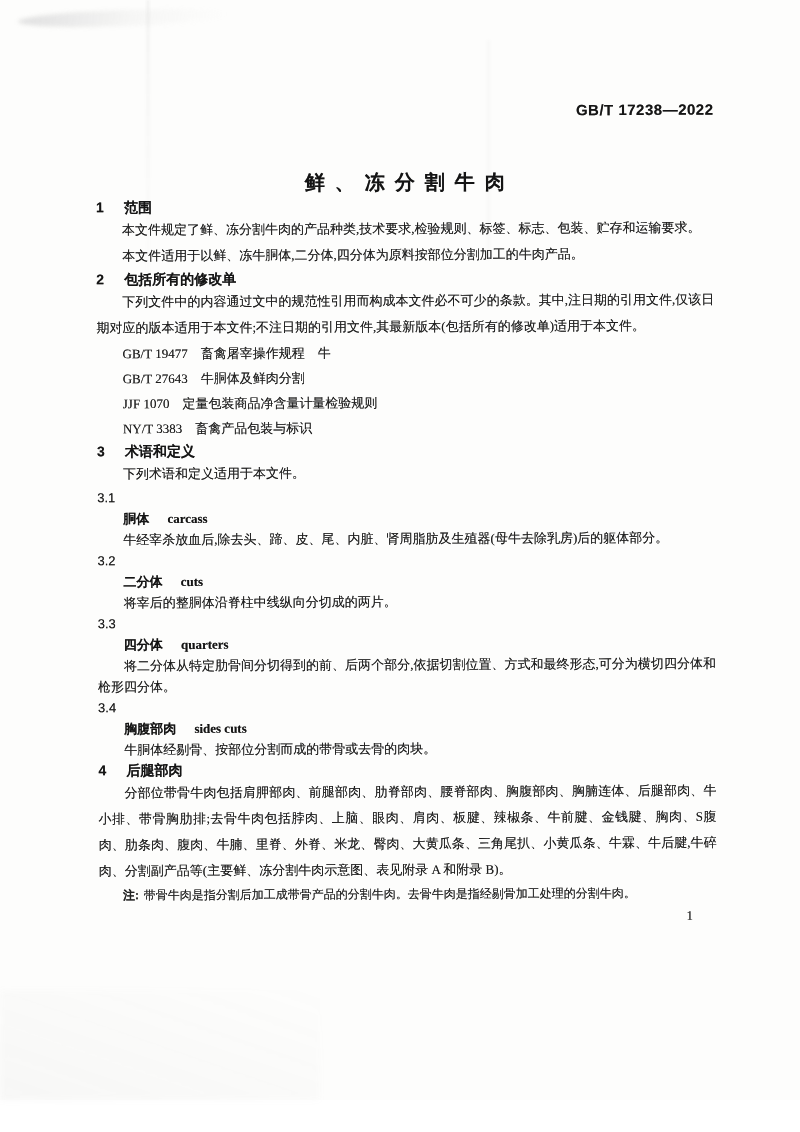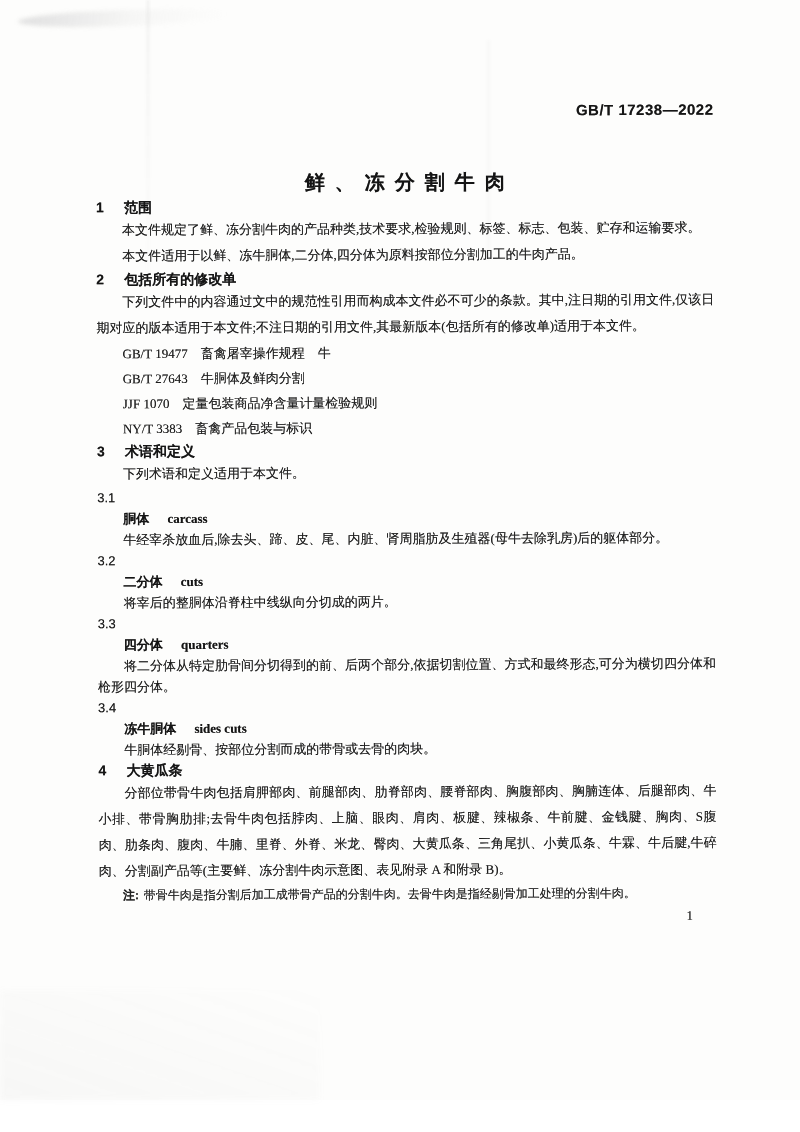--- a/index.html
+++ b/index.html
@@ -189,27 +189,27 @@
       <div class="term-num">3.3</div>
       <div class="term-head">
         <span class="term-cn">四分体</span><span class="term-en">quarters</span>
       </div>
       <p class="body-p term-def">将二分体从特定肋骨间分切得到的前、后两个部分,依据切割位置、方式和最终形态,可分为横切四分体和枪形四分体。</p>
     </div>
 
     <div class="term-block">
       <div class="term-num">3.4</div>
       <div class="term-head">
-        <span class="term-cn">冻牛胴体</span><span class="term-en">sides cuts</span>
+        <span class="term-cn">胸腹部肉</span><span class="term-en">sides cuts</span>
       </div>
       <p class="body-p term-def">牛胴体经剔骨、按部位分割而成的带骨或去骨的肉块。</p>
     </div>
 
     <h2 class="sec-heading h2-product">
-      <span class="sec-num">4</span><span>大黄瓜条</span>
+      <span class="sec-num">4</span><span>后腿部肉</span>
     </h2>
     <p class="body-p product-p">分部位带骨牛肉包括肩胛部肉、前腿部肉、肋脊部肉、腰脊部肉、胸腹部肉、胸腩连体、后腿部肉、牛小排、带骨胸肋排;去骨牛肉包括脖肉、上脑、眼肉、肩肉、板腱、辣椒条、牛前腱、金钱腱、胸肉、S腹肉、肋条肉、腹肉、牛腩、里脊、外脊、米龙、臀肉、大黄瓜条、三角尾扒、小黄瓜条、牛霖、牛后腱,牛碎肉、分割副产品等(主要鲜、冻分割牛肉示意图、表见附录 A 和附录 B)。</p>
     <div class="note-line">
       <span class="note-label">注:</span><span>带骨牛肉是指分割后加工成带骨产品的分割牛肉。去骨牛肉是指经剔骨加工处理的分割牛肉。</span>
     </div>
 
     <div class="page-number">1</div>
 
   </div>
 </div>

